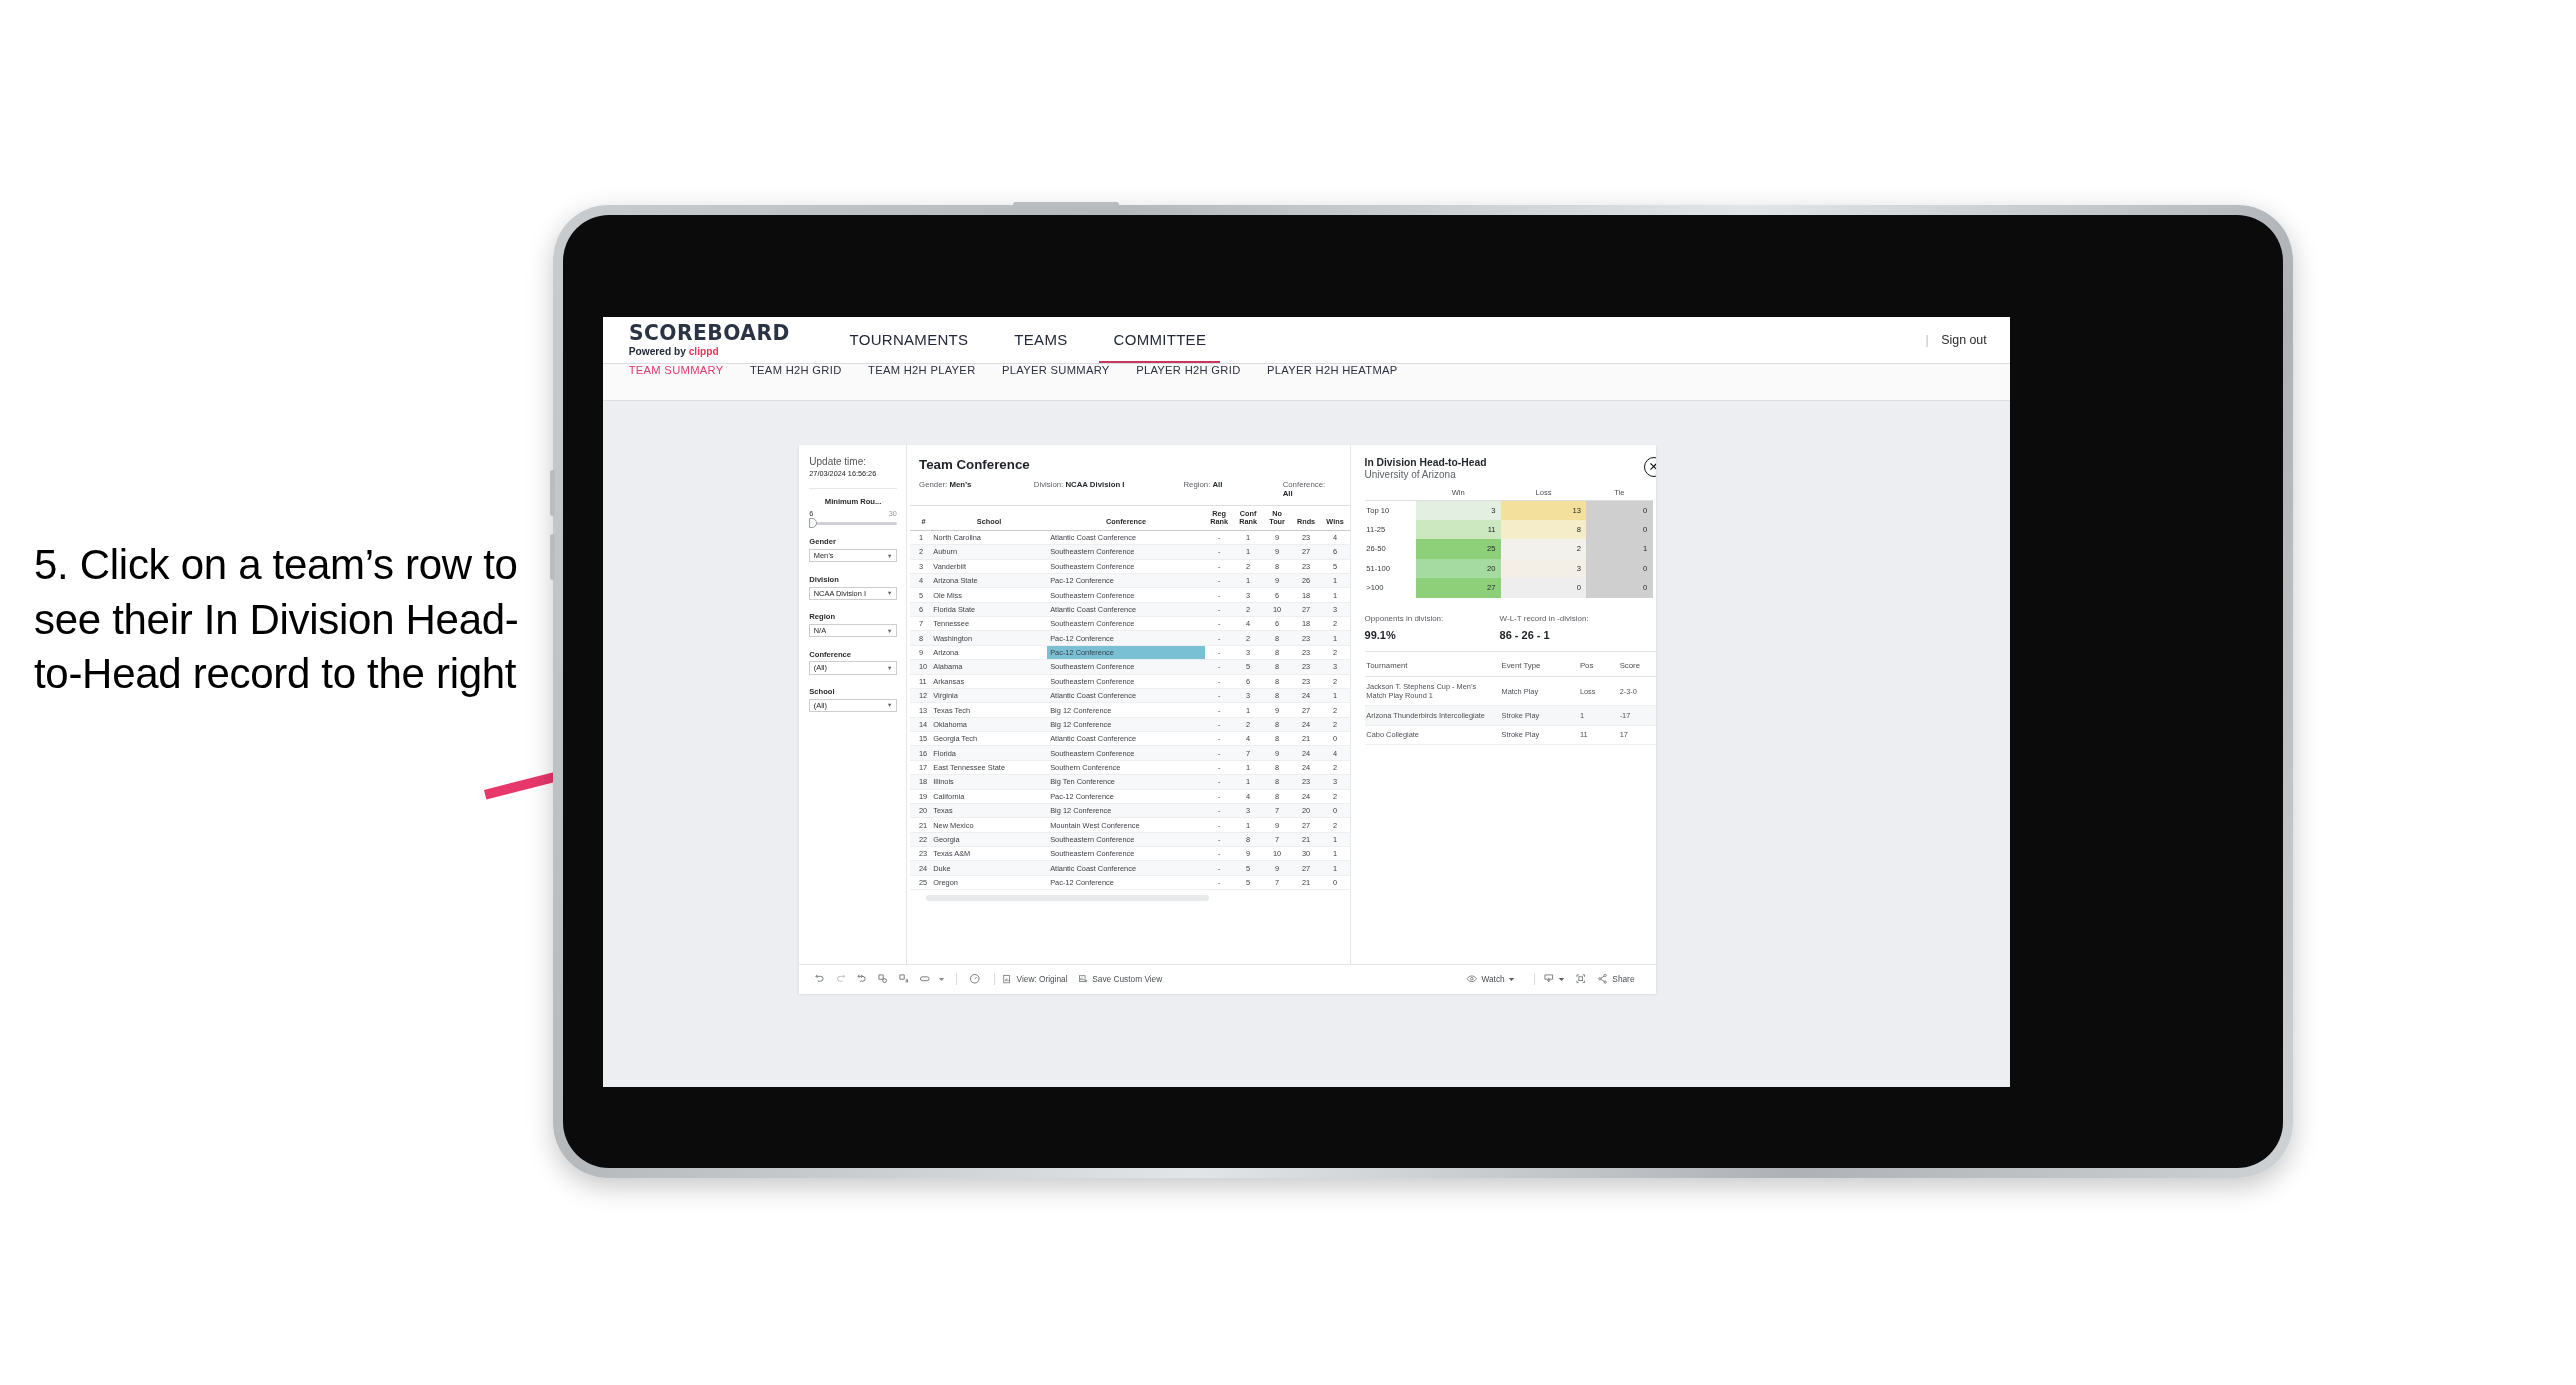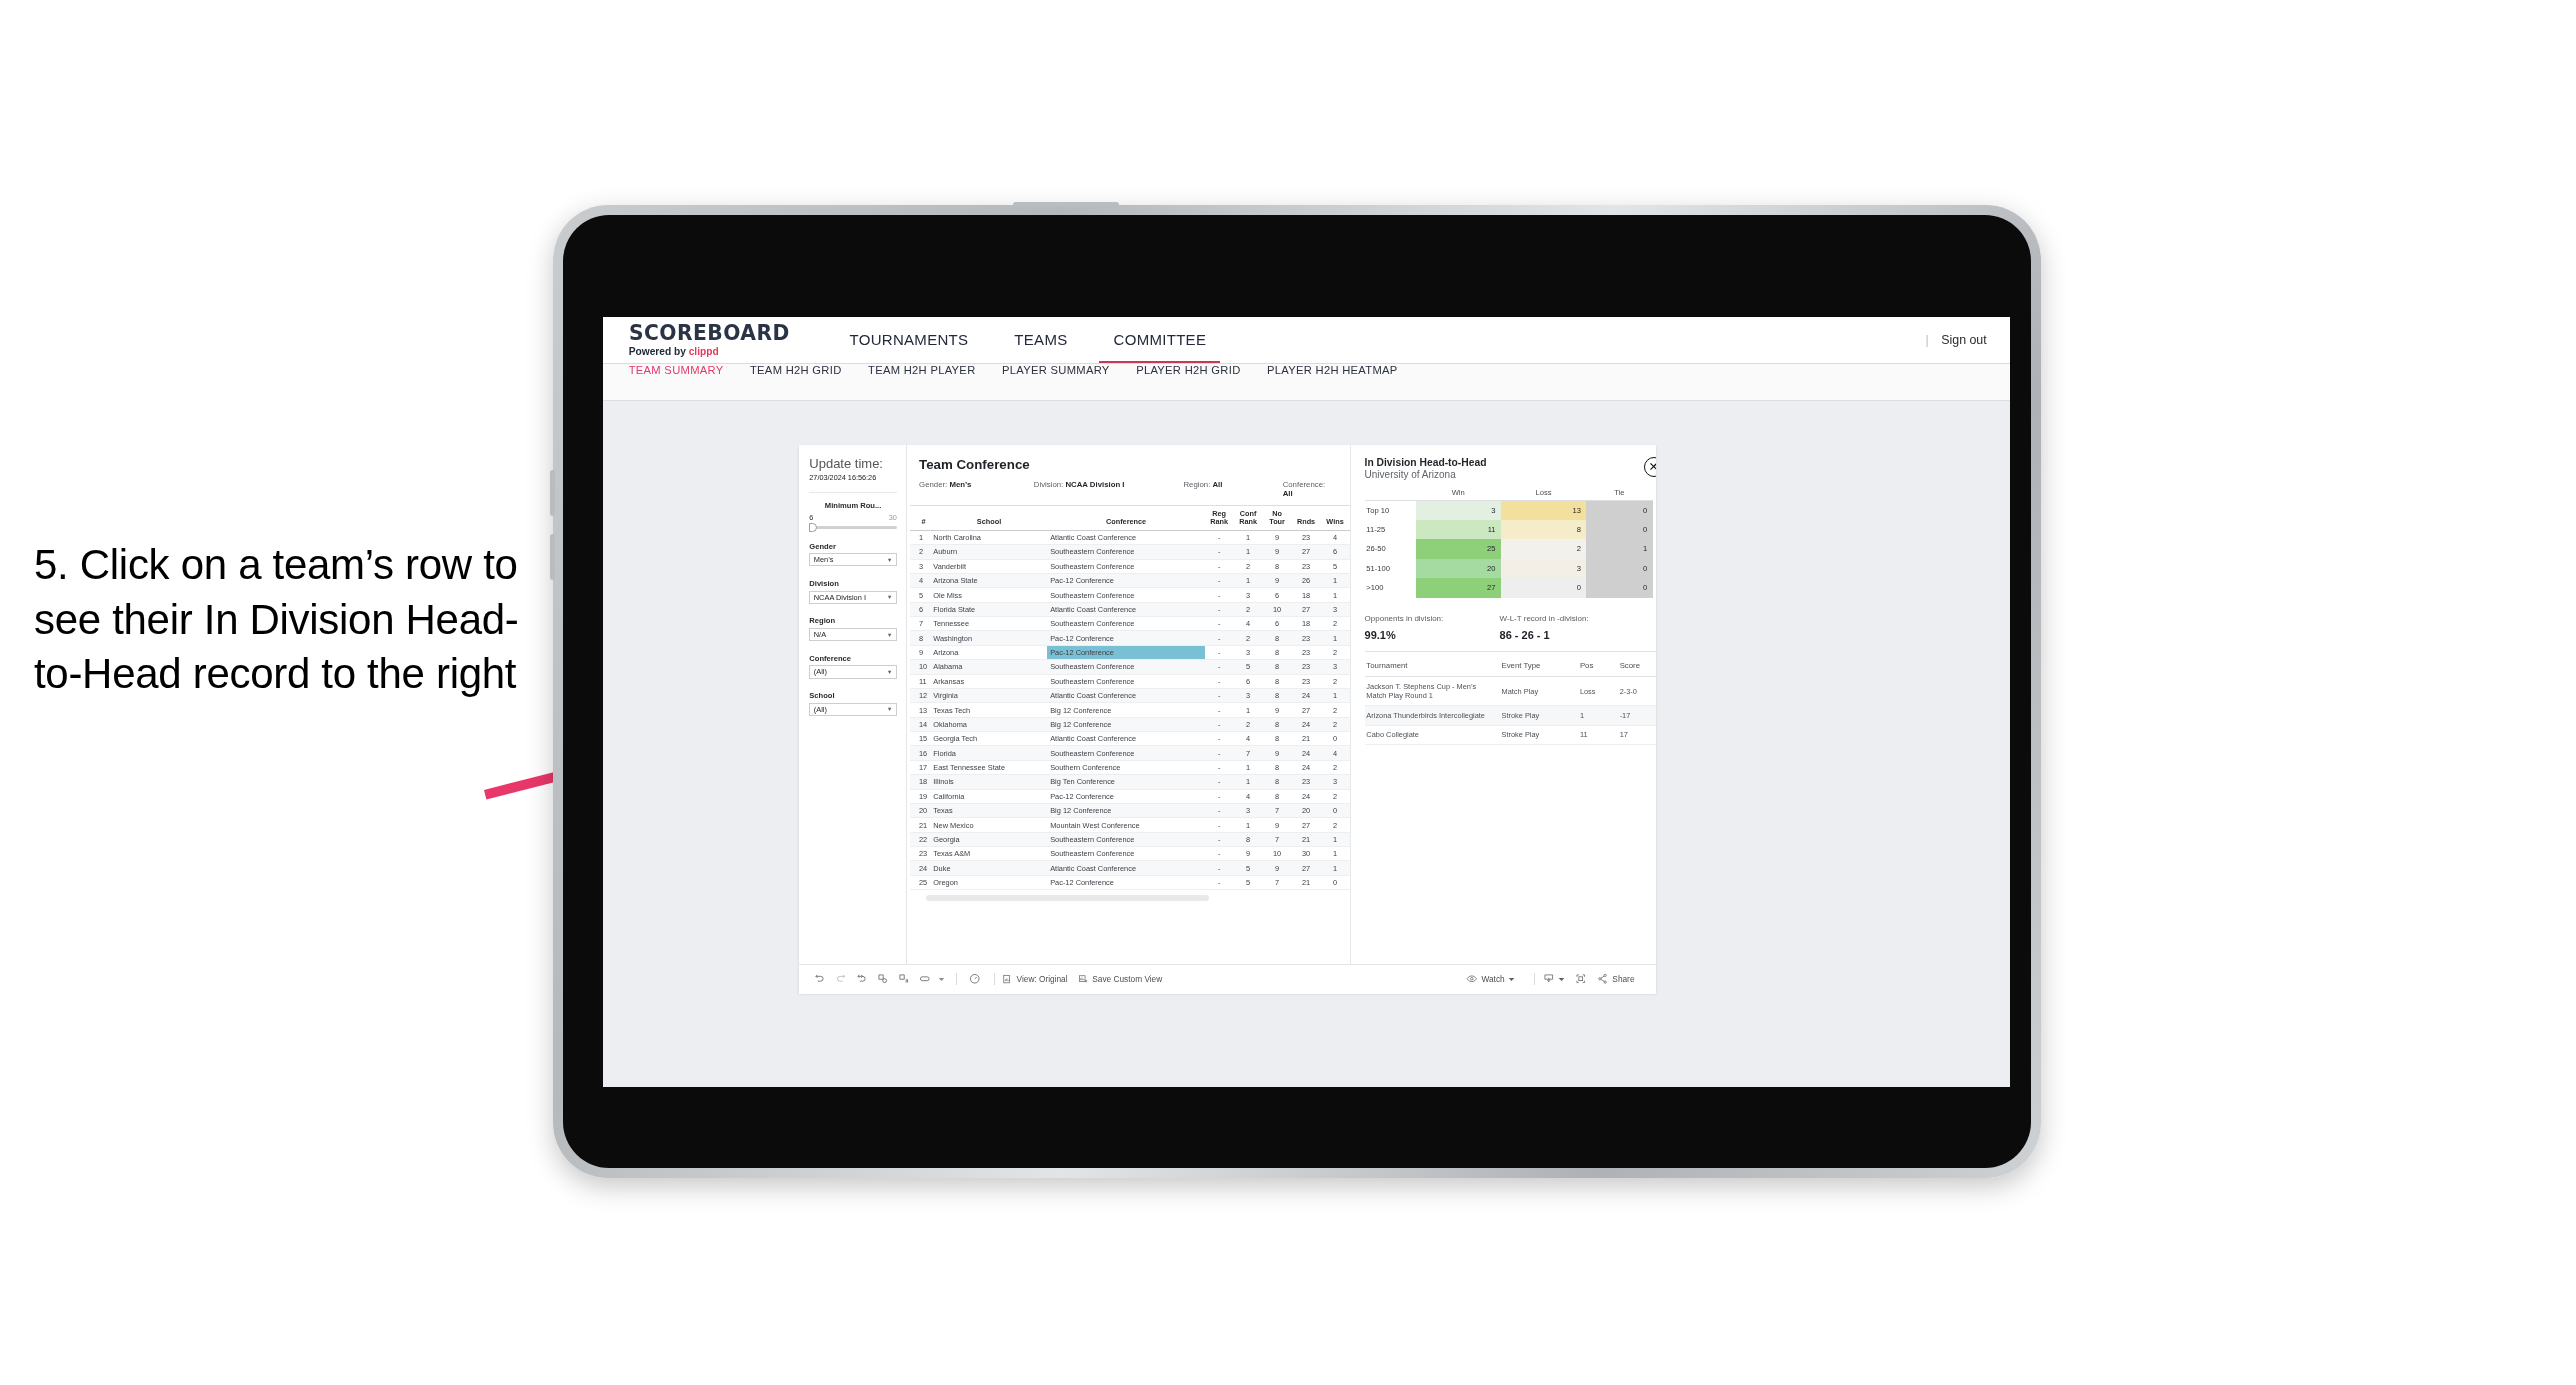--- a/index.html
+++ b/index.html
@@ -20,21 +20,21 @@
     line-height: 1.30;
     color: #000;
     letter-spacing: -0.3px;
   }
   .arrow-svg { position: absolute; left: 460px; top: 655px; width: 549px; height: 221px; }
 
   
   .device {
     position: absolute;
     left: 553px; top: 205px;
-    width: 1488px; height: 973px;
+    width: 1740px; height: 973px;
     background: linear-gradient(120deg,#c9ccce 0%,#b5b9bc 25%,#e2e5e7 52%,#aeb2b6 78%,#cfd2d4 100%);
     border-radius: 55px;
     padding: 9.7px;
     box-shadow: 0 8.8px 26.5px rgba(0,0,0,0.22);
   }
   .device-inner {
     width: 100%; height: 100%;
     background: #0b0b0c;
     border-radius: 46px;
     position: relative;
@@ -104,21 +104,21 @@
     box-shadow: 0 0.9px 2.7px rgba(0,0,0,0.12);
     display: flex; flex-direction: column;
   }
   .viz-body { flex: 1; display: flex; overflow: hidden; }
 
   
   .filters {
     width: 108px; background: #fff; border-right: 0.9px solid #e3e5e8;
     padding: 10.6px 8.8px 0 10.6px; font-size: 7.5px; color: #333;
   }
-  .upd-label { color: #555; font-size: 13px; line-height: 1.35; }
+  .upd-label { color: #555; font-size: 10px; line-height: 1.35; }
   .upd-time { color: #222; font-size: 7.3px; }
   .filters hr { border: 0; border-top: 0.9px solid #e6e8ea; margin: 10.6px 0 8px 0; }
   .f-block { margin-bottom: 12.4px; }
   .f-label { font-weight: 700; font-size: 7.6px; color: #2b2b2b; margin-bottom: 2.7px; }
   .f-label.center { text-align: center; }
   .slider-nums { display: flex; justify-content: space-between; font-size: 7.3px; margin-bottom: 2.7px; }
   .slider-nums .lo { color: #333; }
   .slider-nums .hi { color: #999; }
   .slider-track { height: 3.5px; background: #cfd1d4; border-radius: 1.8px; position: relative; margin-top: 3.5px; }
   .slider-knob {

